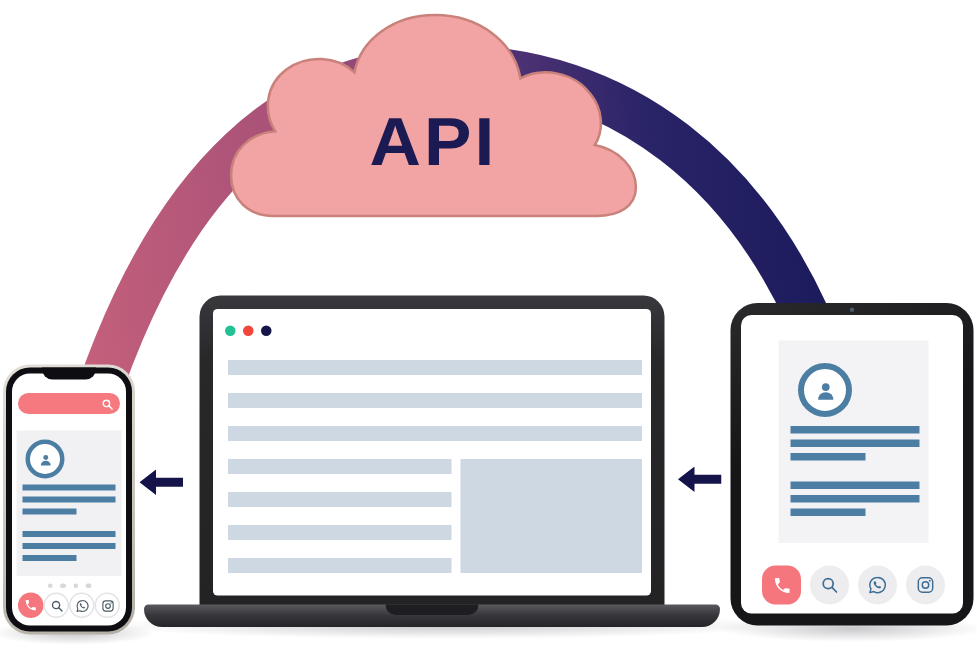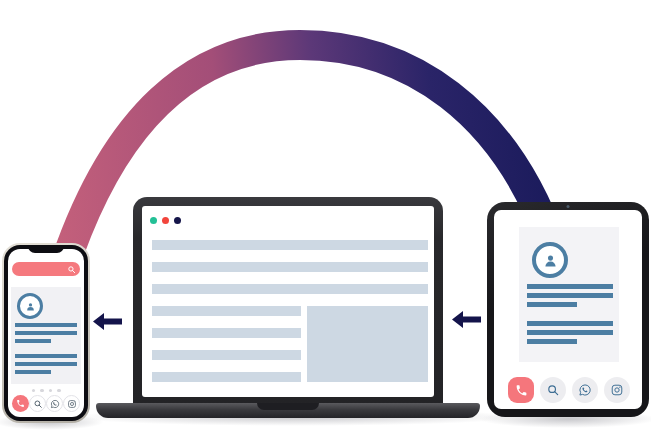--- a/index.html
+++ b/index.html
@@ -90,20 +90,36 @@
         <stop offset="0" stop-color="#C4607B"></stop>
         <stop offset="0.35" stop-color="#A34E78"></stop>
         <stop offset="0.55" stop-color="#5C3878"></stop>
         <stop offset="0.78" stop-color="#2A2468"></stop>
         <stop offset="1" stop-color="#1B1B5C"></stop>
       </linearGradient>
     </defs>
     <path d="M 56 292 C 110 110, 200 45, 300 45 C 410 45, 505 112, 552 245" fill="none" stroke="url(#arcGrad)" stroke-width="30"></path>
   </svg>
 
+  <div class="cloud">
+    <svg width="272" height="142" viewBox="0 0 258 141" preserveAspectRatio="none">
+      <path d="M 28 138
+           C 11 138, 1 126, 1 111
+           C 1 95, 13 83, 29 82
+           C 21 69, 23 51, 36 41
+           C 49 31, 68 32, 79 43
+           C 83 21, 104 5, 130 5
+           C 158 5, 180 23, 184 47
+           C 198 39, 218 43, 228 57
+           C 236 67, 237 81, 231 91
+           C 246 94, 257 106, 257 119
+           C 257 132, 246 138, 232 138 Z" fill="#F2A3A3" stroke="#C9827B" stroke-width="1.6"></path>
+      <text x="129" y="104" text-anchor="middle" font-size="45" fill="#1C1A52">API</text>
+    </svg>
+  </div>
 
   <div class="shadow shadow-laptop"></div>
   <div class="shadow shadow-phone"></div>
   <div class="shadow shadow-tablet"></div>
 
   <div class="laptop">
     <div class="laptop-screen">
       <div class="laptop-display">
         <div class="traffic">
           <div class="tdot green"></div>

